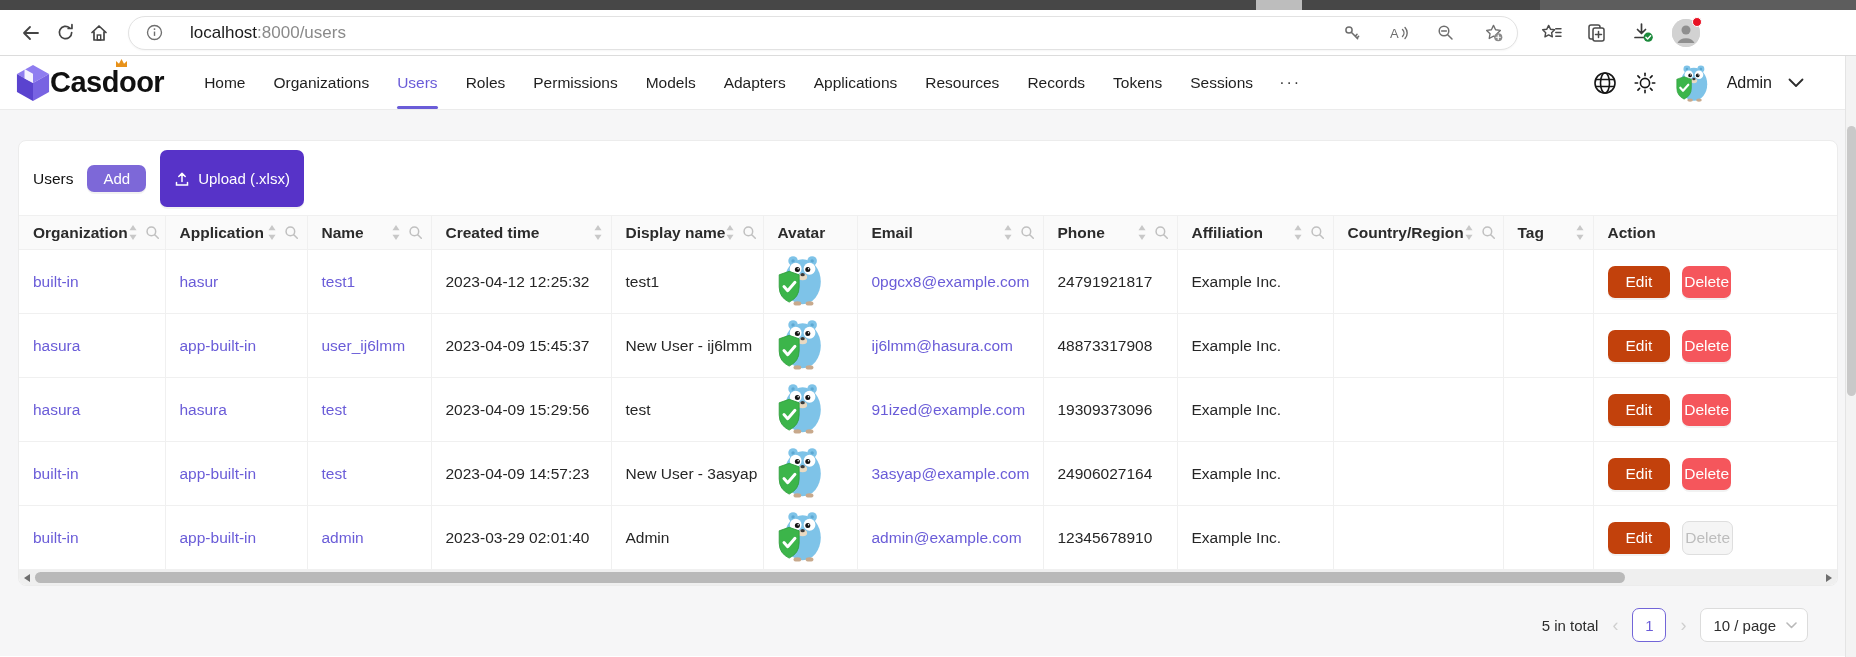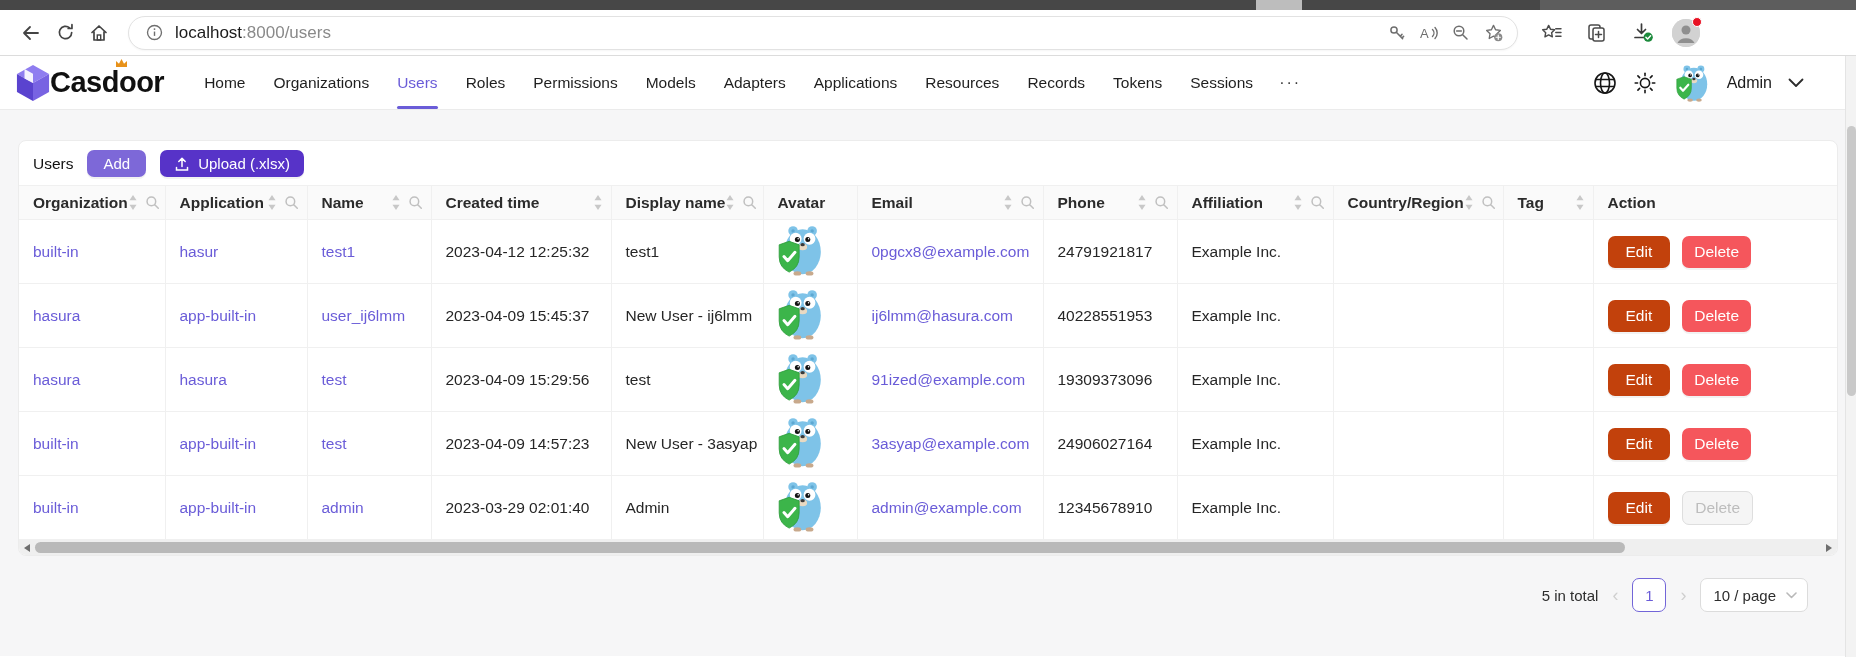--- a/index.html
+++ b/index.html
@@ -11,21 +11,21 @@
   .tabstrip .tab-notch-light { position: absolute; left: 1256px; top: 0; width: 46px; height: 10px; background: #bdbdbd; }
   .tabstrip .tab-notch-gray  { position: absolute; left: 1540px; top: 0; width: 316px; height: 10px; background: #5d5d5d; }
 
   .btoolbar { height: 46px; background: #fff; border-bottom: 1px solid #dcdcdc;
     display: flex; align-items: center; padding: 0 14px; }
   .bicon { width: 34px; height: 34px; display: flex; align-items: center; justify-content: center;
     border-radius: 6px; color: #4a4a4a; flex: 0 0 auto; cursor: pointer; }
   .bicon svg { display: block; }
   .urlbar { flex: 1; height: 34px; margin: 0 16px 0 12px; background: #fff;
     border: 1px solid #e2e2e2; border-radius: 17px; display: flex; align-items: center;
-    padding: 0 8px 0 14px; box-shadow: 0 1px 2px rgba(0,0,0,0.04); max-width: 1390px; }
+    padding: 0 8px 0 14px; box-shadow: 0 1px 2px rgba(0,0,0,0.04); max-width: 1390px; gap: 15px; }
   .url-text { font-size: 17px; margin-left: 10px; flex: 1; white-space: nowrap; overflow: hidden; }
   .url-host { color: #1b1b1b; }
   .url-rest { color: #8a8a8a; }
   .urlbar .bicon { width: 32px; height: 30px; color: #5f5f5f; }
   .right-icons { display: flex; align-items: center; gap: 12px; }
   .avatar-btn { position: relative; width: 28px; height: 28px; border-radius: 50%; background: #d2d2d2;
     overflow: visible; flex: 0 0 auto; }
   .avatar-btn .dot { position: absolute; top: -2px; right: -2px; width: 10px; height: 10px;
     border-radius: 50%; background: #e81123; border: 1.5px solid #fff; }
 
@@ -51,39 +51,39 @@
 
   
   .content { position: relative; height: 546px; background: #f6f6f7; padding: 30px 18px 0 18px; }
   .card { background: #fff; border: 1px solid #ececec; border-radius: 8px; overflow: hidden; }
   .card-title-row { display: flex; align-items: center; gap: 14px; padding: 9px 12px 8px 14px; }
   .card-title { font-size: 15.5px; color: #111; }
   .btn-add { background: #7d68d8; color: #fff; border: none; border-radius: 7px;
     padding: 5px 16px; font-size: 15px; font-family: inherit; cursor: pointer;
     box-shadow: 0 2px 0 rgba(0,0,0,0.05); }
   .btn-upload { background: #5733c8; color: #fff; border: none; border-radius: 7px;
-    padding: 5px 14px; font-size: 15px; font-family: inherit; cursor: pointer;
+    padding: 20px 14px; font-size: 15px; font-family: inherit; cursor: pointer;
     display: flex; align-items: center; gap: 8px; box-shadow: 0 2px 0 rgba(0,0,0,0.05); }
 
   table.users { width: 100%; border-collapse: collapse; table-layout: fixed; }
   th, td { border-right: 1px solid #f0f0f0; padding: 0 8px 0 14px; text-align: left;
     overflow: hidden; white-space: nowrap; }
   th:last-child, td:last-child { border-right: none; }
   thead th { background: #fafafa; height: 34px; font-size: 15.5px; font-weight: 700; color: #2b2b2b;
     border-top: 1px solid #f0f0f0; border-bottom: 1px solid #f0f0f0; cursor: pointer; }
   .th-inner { display: flex; align-items: center; }
   .th-icons { margin-left: auto; display: flex; align-items: center; gap: 7px; }
   tbody td { height: 64px; font-size: 15.5px; color: #262626; border-bottom: 1px solid #f0f0f0; }
   a.cell-link { color: #6a5cd8; text-decoration: none; cursor: pointer; }
   .avatar-cell { padding-left: 10px; }
   .btn-edit { background: #c2410c; color: #fff; border: none; border-radius: 7px;
     padding: 7px 18px; font-size: 15.5px; font-family: inherit; cursor: pointer;
     box-shadow: 0 2px 0 rgba(0,0,0,0.05); }
   .btn-delete { background: #f5565c; color: #fff; border: none; border-radius: 7px;
-    padding: 7px 12px; font-size: 15.5px; font-family: inherit; cursor: pointer; margin-left: 12px;
+    padding: 7px 2px; font-size: 15.5px; font-family: inherit; cursor: pointer; margin-left: 12px;
     box-shadow: 0 2px 0 rgba(0,0,0,0.05); }
   .btn-delete.disabled { background: #f5f5f5; color: #bdbdbd; border: 1px solid #dedede;
     cursor: not-allowed; box-shadow: none; }
 
   
   .hscroll { height: 15px; background: #efefef; display: flex; align-items: center; }
   .hs-arrow { width: 16px; height: 15px; display: flex; align-items: center; justify-content: center; cursor: pointer; }
   .tri-left  { width: 0; height: 0; border-top: 4px solid transparent; border-bottom: 4px solid transparent; border-right: 6px solid #6e6e6e; }
   .tri-right { width: 0; height: 0; border-top: 4px solid transparent; border-bottom: 4px solid transparent; border-left: 6px solid #6e6e6e; }
   .hs-track { flex: 1; height: 15px; position: relative; }
@@ -492,21 +492,21 @@
         <tr>
           <td><a class="cell-link">hasura</a></td>
           <td><a class="cell-link">app-built-in</a></td>
           <td><a class="cell-link">user_ij6lmm</a></td>
           <td>2023-04-09 15:45:37</td>
           <td>New User - ij6lmm</td>
           <td class="avatar-cell"><svg width="52" height="56" viewBox="0 0 60 60">
                 <use href="#gopher"></use>
               </svg></td>
           <td><a class="cell-link">ij6lmm@hasura.com</a></td>
-          <td>40228551953</td>
+          <td>48873317908</td>
           <td>Example Inc.</td>
           <td></td>
           <td></td>
           <td><button class="btn-edit">Edit</button><button class="btn-delete">Delete</button></td>
         </tr>
         <tr>
           <td><a class="cell-link">hasura</a></td>
           <td><a class="cell-link">hasura</a></td>
           <td><a class="cell-link">test</a></td>
           <td>2023-04-09 15:29:56</td>

